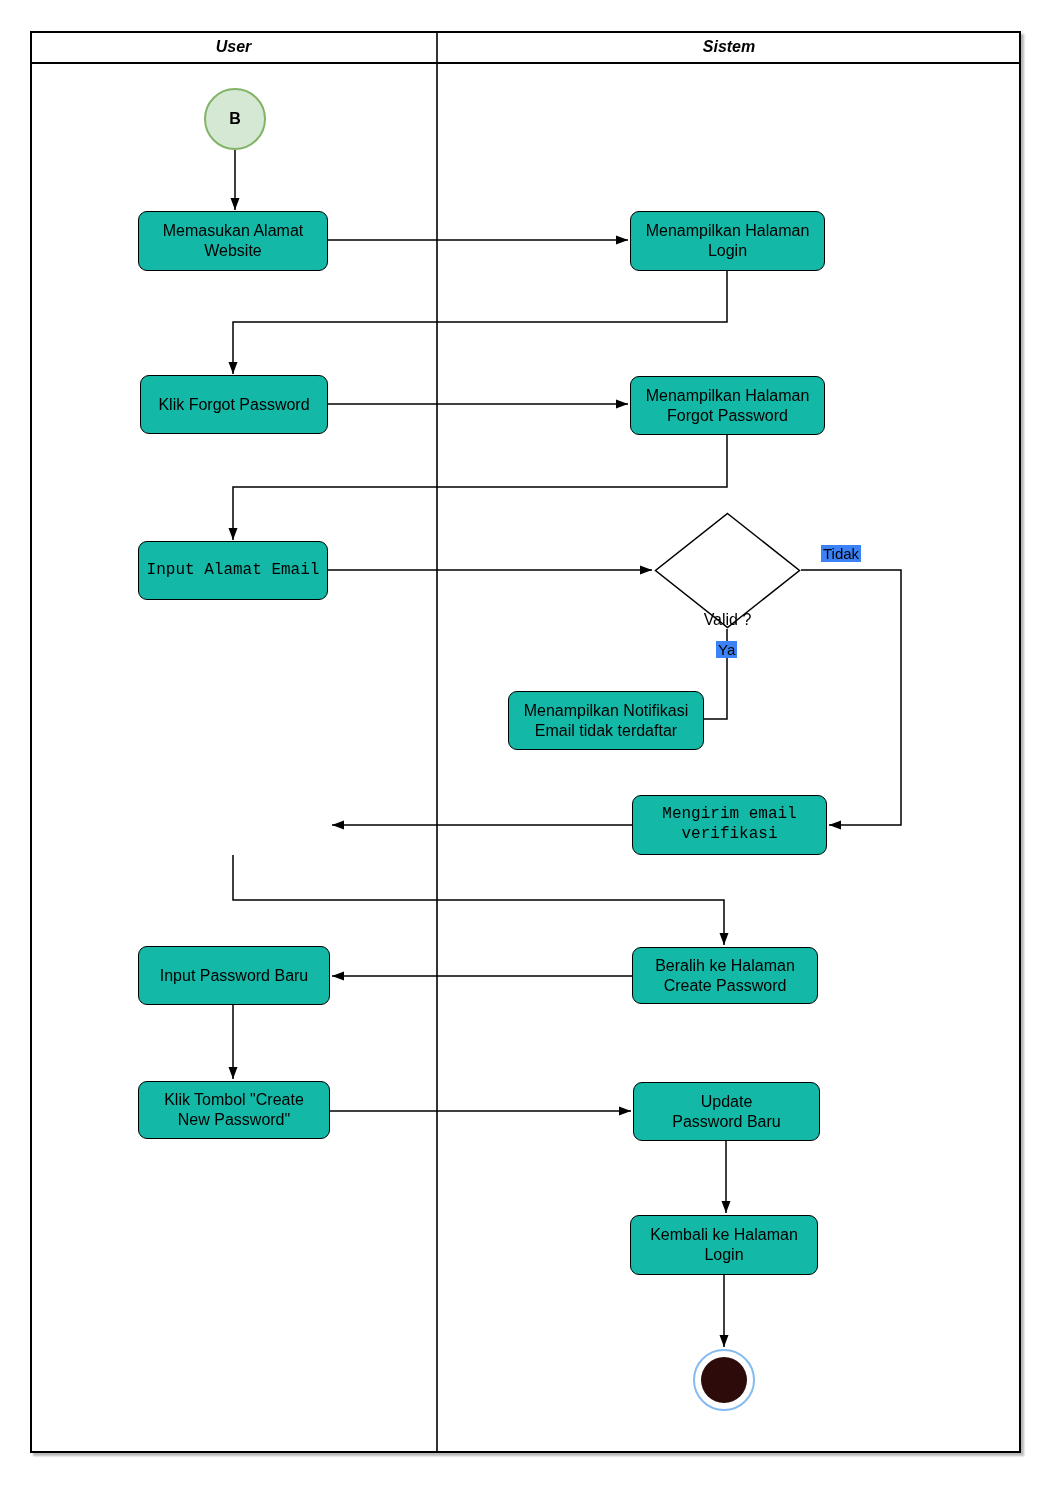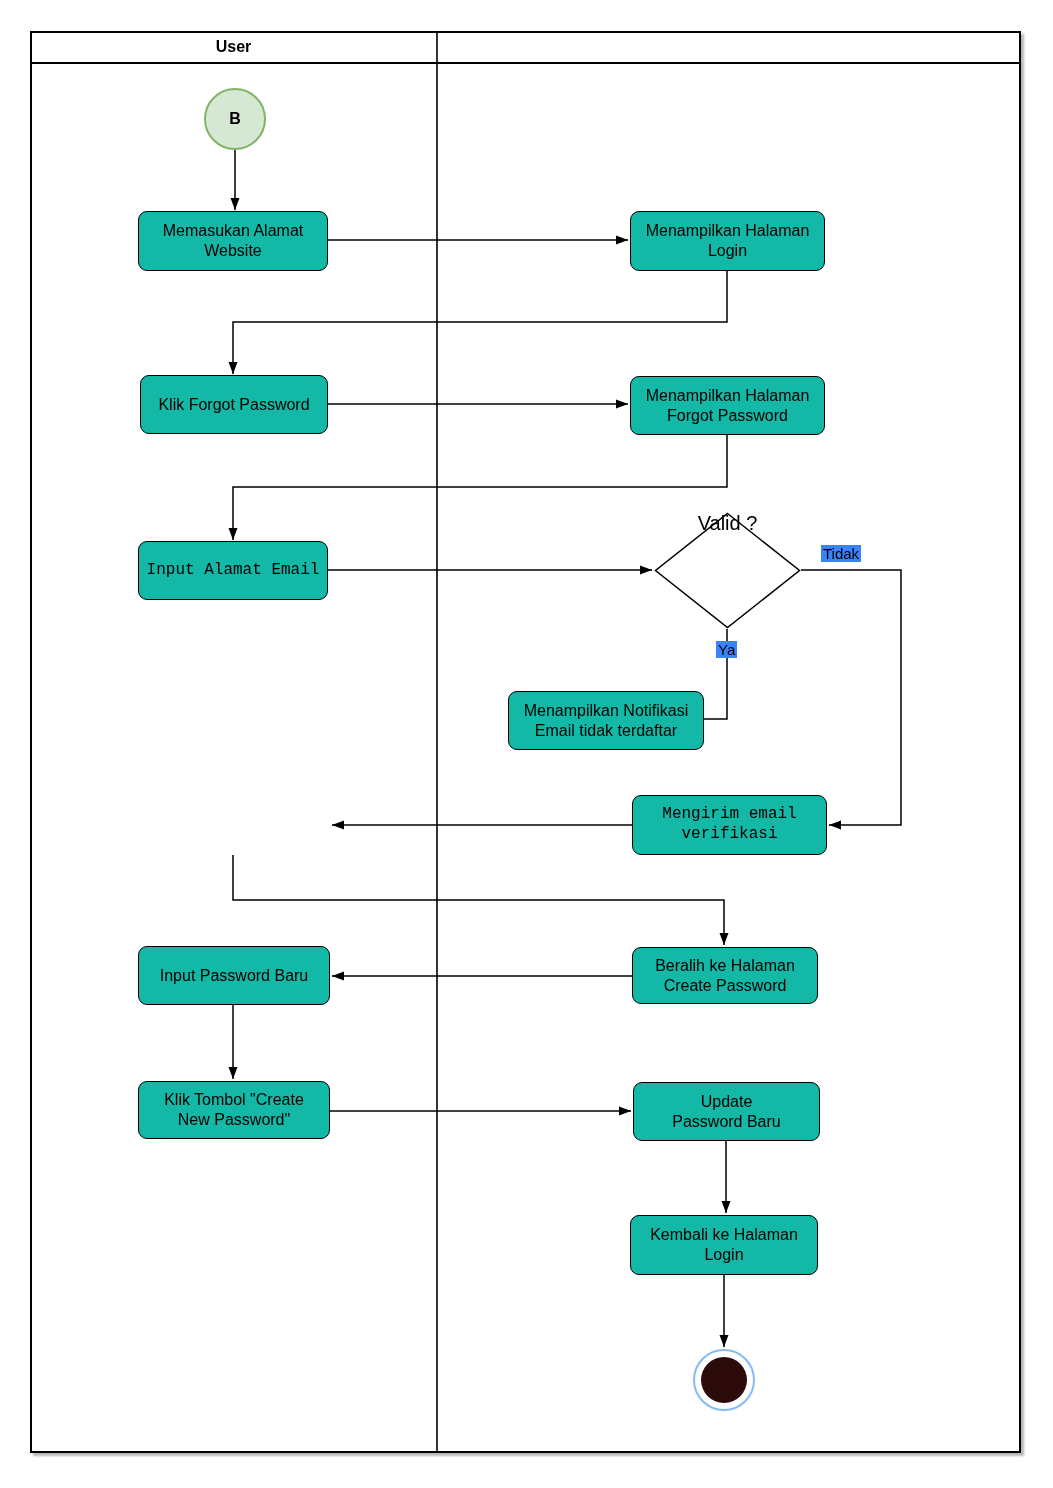--- a/index.html
+++ b/index.html
@@ -8,39 +8,39 @@
     font-family:"Liberation Sans",sans-serif;color:#000;overflow:hidden;
   }
   .frame{
     position:absolute;left:30px;top:31px;width:987px;height:1418px;
     border:2px solid #000;box-shadow:3px 3px 2px rgba(0,0,0,0.28);
     background:transparent;
   }
   svg.wires{position:absolute;left:0;top:0;}
   .lane-label{
     position:absolute;top:31px;height:32px;line-height:32px;
-    font-weight:bold;font-size:16px;text-align:center;
+    font-weight:bold;font-size:16px;text-align:center;font-style:italic;
   }
   .lane-user{left:30px;width:407px;}
   .lane-sistem{left:437px;width:584px;}
   .node{
     position:absolute;box-sizing:border-box;background:#14b8a6;
     border:1.5px solid #000;border-radius:9px;
     display:flex;align-items:center;justify-content:center;
     text-align:center;font-size:16px;line-height:1.22;
   }
   .node > span{white-space:pre-line;}
   .circle-start{
     border-radius:50%;background:#d5e8d4;border:2px solid #82b366;
     font-weight:bold;font-size:16px;
   }
   .decision{
     position:absolute;box-sizing:border-box;
-    display:flex;align-items:flex-start;justify-content:center;
-    text-align:center;font-size:20px;background:transparent;border:none;
+    display:flex;align-items:flex-end;justify-content:center;
+    text-align:center;font-size:16px;background:transparent;border:none;
   }
   .decision svg{position:absolute;left:0;top:0;}
   .decision > span{position:relative;white-space:pre-line;}
   .final-node{
     position:absolute;box-sizing:border-box;width:62px;height:62px;
     border-radius:50%;border:2px solid #85bbf0;background:#fff;
     display:flex;align-items:center;justify-content:center;
   }
   .final-core{width:46px;height:46px;border-radius:50%;background:#2d0b0b;}
   .edge-label{position:absolute;font-size:15px;background:#3b82f6;padding:0 2px;}
@@ -75,20 +75,21 @@
       <path d="M233 855 V900 H724 V945" marker-end="url(#arr)"></path>
       <path d="M632 976 H332" marker-end="url(#arr)"></path>
       <path d="M233 1005 V1079" marker-end="url(#arr)"></path>
       <path d="M330 1111 H631" marker-end="url(#arr)"></path>
       <path d="M726 1141 V1213" marker-end="url(#arr)"></path>
       <path d="M724 1275 V1347" marker-end="url(#arr)"></path>
     </g>
   </svg>
 
   <div class="lane-label lane-user">User</div>
+  <div class="lane-label lane-sistem">Sistem</div>
 
   <div class="node circle-start" style="left:204px;top:88px;width:62px;height:62px;">
     <span>B</span>
   </div>
 
   <div class="node" style="left:138px;top:211px;width:190px;height:60px;">
     <span>Memasukan Alamat
 Website</span>
   </div>
 

